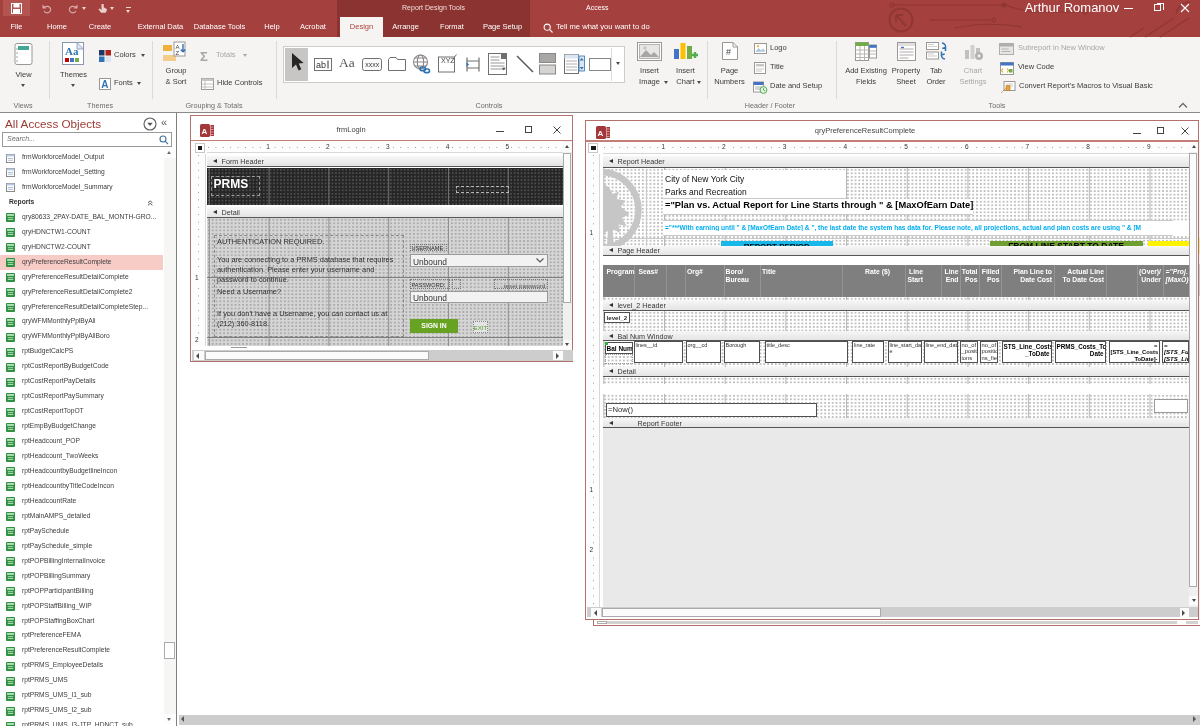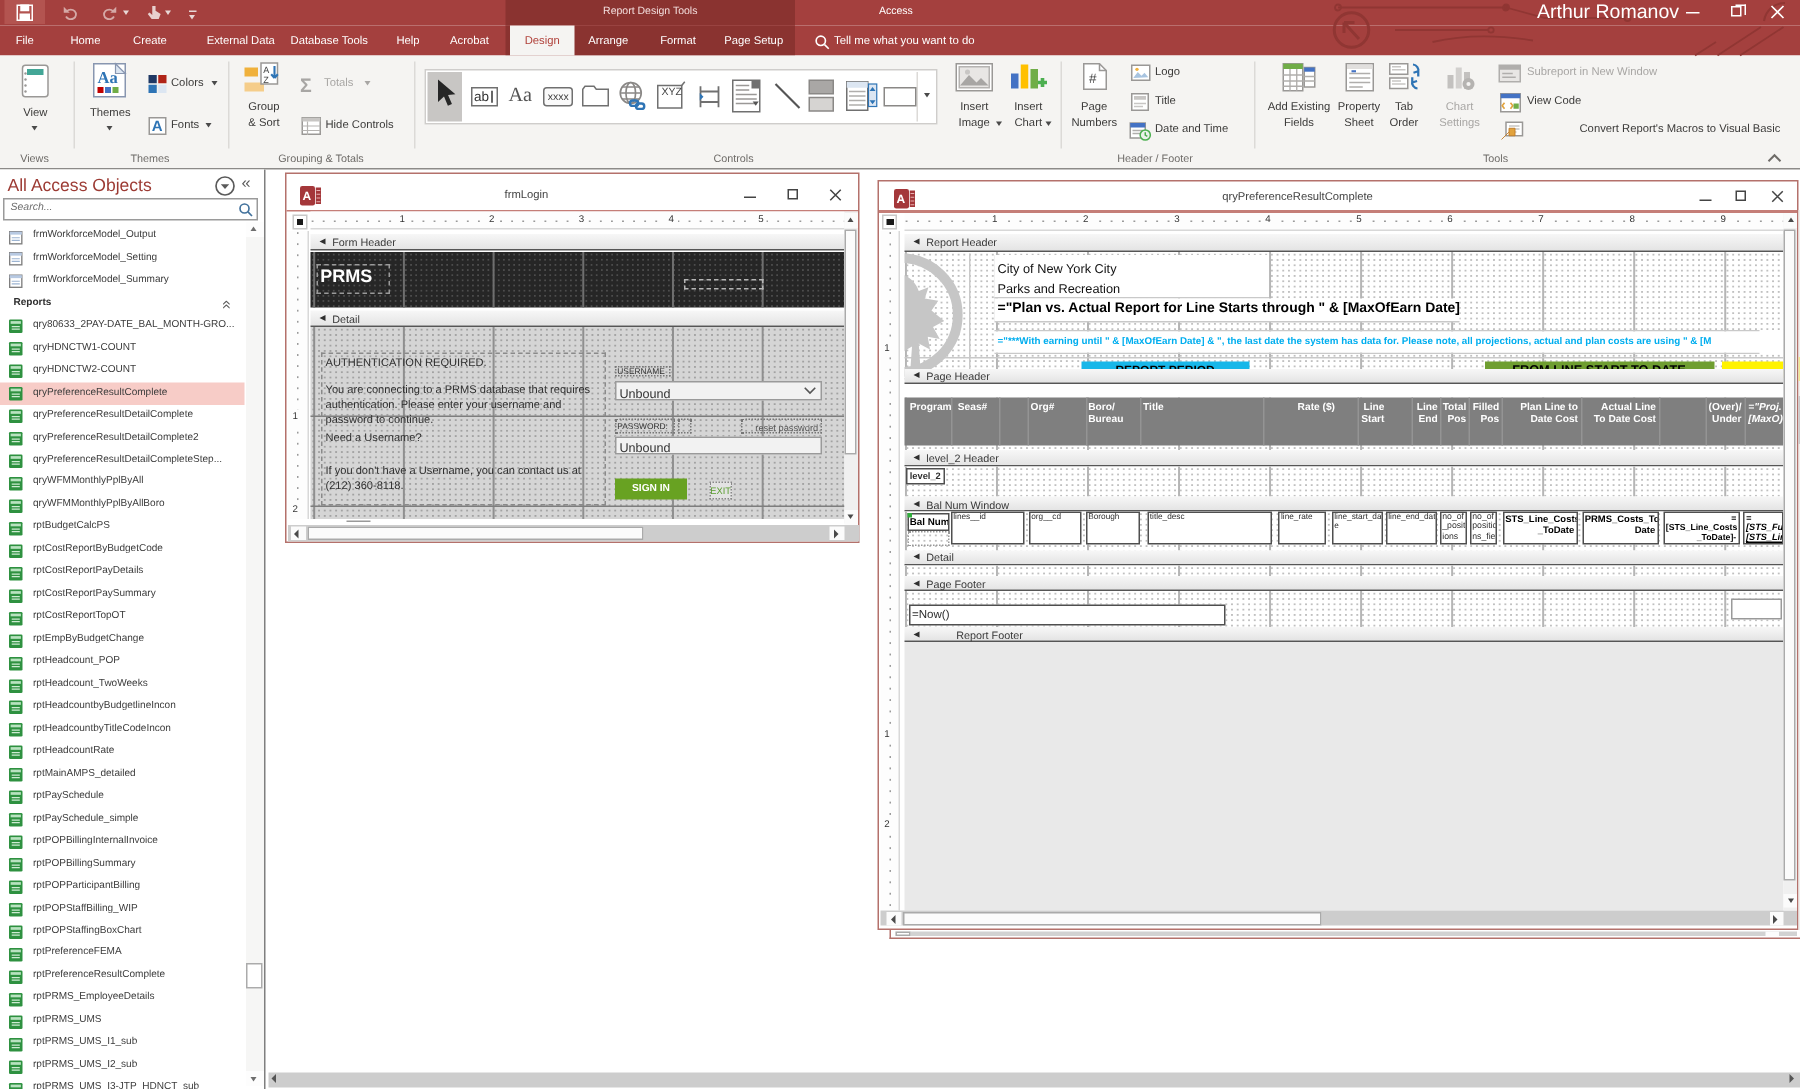--- a/index.html
+++ b/index.html
@@ -275,21 +275,21 @@
       <path d="M2 7 h8 M2 9 h6" stroke="#c8c6c4"></path>
     </svg>
 <div class="rlab" style="left:770px;top:62px;">Title</div>
 <svg class="a" style="left:753px;top:81px" width="14" height="13" viewBox="0 0 14 13">
       <rect x="0.5" y="1" width="10" height="10" fill="#fff" stroke="#9a9896"></rect>
       <rect x="0.5" y="1" width="10" height="3" fill="#4472c4"></rect>
       <path d="M2 6 h7 M2 8 h7" stroke="#b0aeac"></path>
       <circle cx="10.5" cy="9" r="3.4" fill="#eaf2ea" stroke="#4caf50"></circle>
       <path d="M10.5 7.2 v1.9 l1.4 0.8" stroke="#4caf50" fill="none"></path>
     </svg>
-<div class="rlab" style="left:770px;top:81px;">Date and Time</div>
+<div class="rlab" style="left:770px;top:81px;">Date and Setup</div>
 
 <svg class="a" style="left:855px;top:42px" width="22" height="19" viewBox="0 0 22 19">
  <rect x="0.5" y="0.5" width="13" height="18" fill="#fff" stroke="#9a9896"></rect>
       <rect x="0.5" y="0.5" width="13" height="3.5" fill="#70ad47"></rect>
  <path d="M0.5 8 h13 M0.5 12 h13 M0.5 15.5 h13 M5 4 v14.5 M9.5 4 v14.5" stroke="#b0aeac" stroke-width="0.9" fill="none"></path>
  <rect x="14.5" y="3" width="7" height="13" fill="#fff" stroke="#9a9896"></rect>
       <rect x="14.5" y="3" width="7" height="2.8" fill="#4472c4"></rect>
  <path d="M14.5 9 h7 M14.5 12 h7" stroke="#b0aeac" stroke-width="0.9"></path>
 </svg>
 <div class="rlab" style="left:831px;top:66px;width:70px;text-align:center;">Add Existing</div>
@@ -331,21 +331,21 @@
       <rect x="0.5" y="0.5" width="13" height="3" fill="#4472c4"></rect>
  <path d="M3 6.5 l-1.5 2 l1.5 2 M7 6.5 l1.5 2 l-1.5 2" stroke="#e2a33d" stroke-width="1.1" fill="none"></path>
  <rect x="9" y="7" width="3.5" height="3.5" fill="#70ad47"></rect>
 </svg>
 <div class="rlab" style="left:1018px;top:62px;">View Code</div>
 <svg class="a" style="left:1000px;top:81px" width="16" height="13" viewBox="0 0 16 13">
  <rect x="4" y="0.5" width="11" height="9" fill="#fff" stroke="#9a9896"></rect>
       <path d="M6 3 h7 M6 5 h7 M6 7 h5" stroke="#c8c6c4" stroke-width="0.9"></path>
  <path d="M1 12 L6 7 l0 2.5 l4 0 l0 -5 l-4 0 L6 7" fill="#e2a33d" stroke="#c07c28" stroke-width="0.6"></path>
 </svg>
-<div class="rlab" style="left:1053px;top:81px;">Convert Report's Macros to Visual Basic</div>
+<div class="rlab" style="left:1019px;top:81px;">Convert Report's Macros to Visual Basic</div>
 
 <div class="a" style="left:0;top:113px;width:177px;height:613px;background:#fff;border-right:1.5px solid #7f7f7f;"></div>
 <div class="a" style="left:5px;top:116.5px;width:160px;font-size:11.7px;color:#9c3a33;">All Access Objects</div>
 <svg class="a" style="left:143px;top:116.5px" width="14" height="14" viewBox="0 0 14 14">
       <circle cx="7" cy="7" r="6" fill="none" stroke="#5a5a5a" stroke-width="1.1"></circle>
       <path d="M4.2 5.8 h5.6 l-2.8 3.2 z" fill="#5a5a5a"></path>
     </svg>
 <div class="a" style="left:161px;top:116px;font-size:11px;color:#5a5a5a;">«</div>
 <div class="a" style="left:1.5px;top:131.5px;width:170px;height:15.5px;border:1px solid #9a9a9a;background:#fff;"></div>
 <div class="a" style="left:7px;top:135px;font-size:7px;font-style:italic;color:#6e6e6e;">Search...</div>
@@ -872,24 +872,20 @@
       <div class="box" style="left:393.5px;top:219.9px;width:18px;height:22.3px;padding:0.5px 1px;font-size:5.8px;line-height:6.3px;">no_of<br>positio<br>ns_fiel</div>
       <div class="box" style="left:415.5px;top:219.9px;width:50px;height:22.3px;padding:1px 1px;font-size:6.3px;font-weight:bold;color:#000;text-align:right;line-height:7.2px;">STS_Line_Costs<br>_ToDate</div>
       <div class="box" style="left:468.5px;top:219.9px;width:51px;height:22.3px;padding:1px 1px;font-size:6.3px;font-weight:bold;color:#000;text-align:right;line-height:7.2px;">PRMS_Costs_To<br>Date</div>
       <div class="box" style="left:522.5px;top:219.9px;width:51px;height:22.3px;padding:1px 1px;font-size:5.8px;font-weight:bold;color:#000;text-align:right;line-height:6.8px;">=[STS_Line_Costs<br>_ToDate]-<br></div>
       <div class="box" style="left:576px;top:219.9px;width:27px;height:22.3px;padding:1px 1px;font-size:6.1px;font-weight:bold;font-style:italic;color:#000;line-height:6.8px;">=[STS_Fu<br><span style="text-decoration:underline;">[STS_Lin</span></div>
       <div class="a bar" style="left:16.5px;top:245.9px;width:586.5px;height:10.3px;">
         <i class="arr" style="left:6px;top:2.5px;"></i>
         <span style="position:absolute;left:15px;top:0.5px;">Detail</span>
       </div>
       <div class="a dotw grid2" style="left:16.5px;top:256.2px;width:586.5px;height:7.5px;background-position:0.3px 0, 0 0;"></div>
-      <div class="a bar" style="left:16.5px;top:263.7px;width:586.5px;height:10px;">
-        <i class="arr" style="left:6px;top:2.5px;"></i>
-        <span style="position:absolute;left:15px;top:0.5px;">Page Footer</span>
-      </div>
       <div class="a dotw grid2" style="left:16.5px;top:273.7px;width:586.5px;height:24px;background-position:0.3px 0, 0 0;"></div>
       <div class="box" style="left:19.5px;top:282.7px;width:211.5px;height:13.5px;font-size:7.7px;line-height:12px;padding-left:1.5px;">=Now()</div>
       <div class="a" style="left:568px;top:278.2px;width:33.5px;height:14px;background:#fff;border:1px solid #9a9a9a;"></div>
       <div class="a bar" style="left:16.5px;top:297.7px;width:586.5px;height:9.5px;">
         <i class="arr" style="left:6px;top:2.5px;"></i>
         <span style="position:absolute;left:15px;top:0.5px;padding-left:20px;">Report Footer</span>
       </div>
       <div class="a" style="left:16.5px;top:307.2px;width:586.5px;height:178.8px;background:#e9e9e9;"></div>
 <div class="a" style="left:1px;top:486.5px;width:611px;height:10px;background:#cdcdcd;"></div>
 <div class="a" style="left:5px;top:487.5px;width:9.5px;height:8.5px;background:#fbfbfb;"></div>

